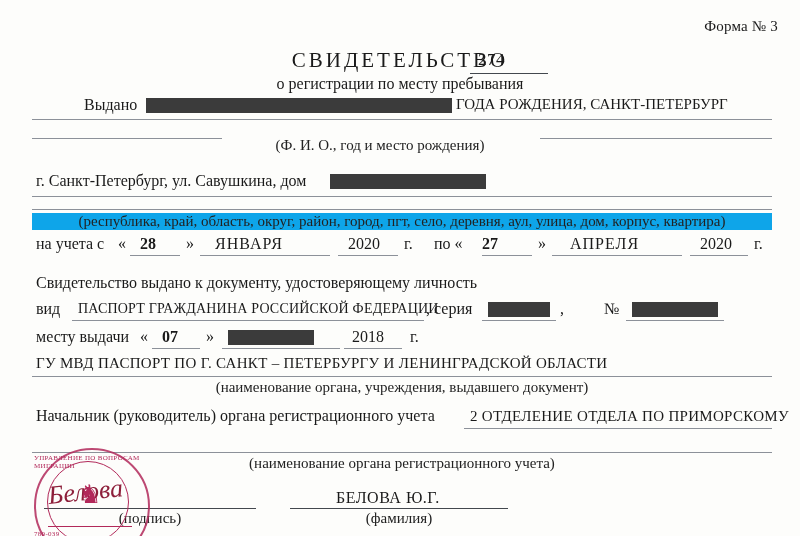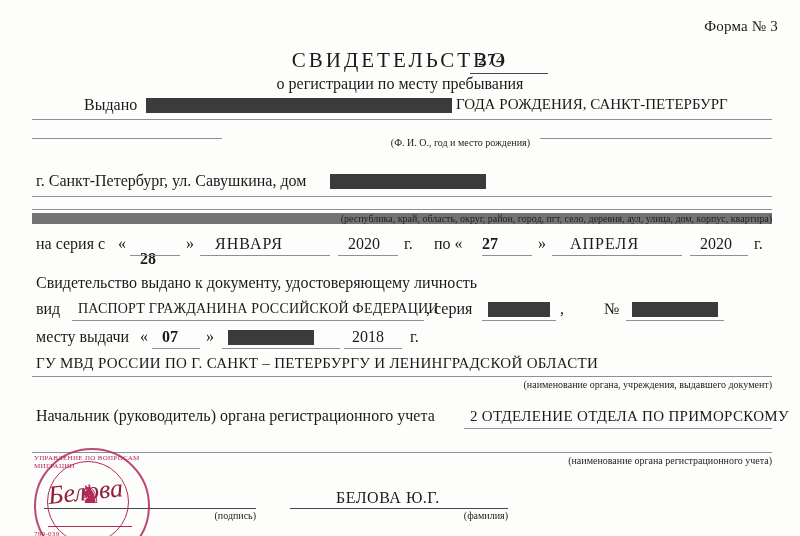--- a/index.html
+++ b/index.html
@@ -57,22 +57,22 @@
     border-bottom: 1px solid #43484e;
     height: 0;
   }
 
   .redact {
     background: #3b3b3b;
     height: 15px;
   }
 
   .caption {
-    font-size: 10px;
-    text-align: right;
+    font-size: 15px;
+    text-align: center;
     color: #222;
   }
 
   .mono-ish {
     font-size: 15px;
     letter-spacing: .3px;
   }
 
   .sig {
     color: #8d1f3a;
@@ -136,25 +136,25 @@
   <div class="abs rule" style="top:119px; left:32px; width:740px;"></div>
 
   <div class="abs caption" style="top:137px; left:230px; width:300px;">(Ф. И. О., год и место рождения)</div>
   <div class="abs rule" style="top:138px; left:32px; width:190px;"></div>
   <div class="abs rule" style="top:138px; left:540px; width:232px;"></div>
 
   <div class="abs lbl" style="top:172px; left:36px;">г. Санкт-Петербург, ул. Савушкина, дом</div>
   <div class="abs redact" style="top:174px; left:330px; width:156px;"></div>
   <div class="abs rule" style="top:196px; left:32px; width:740px;"></div>
   <div class="abs rule" style="top:209px; left:32px; width:740px;"></div>
-  <div class="abs caption" style="top:213px; left:32px; width:740px; background:#737373;">(республика, край, область, округ, район, город, пгт, село, деревня, аул, улица, дом, корпус, квартира)</div>
-
-  <div class="abs lbl" style="top:235px; left:36px;">на серия с</div>
+  <div class="abs caption" style="top:213px; left:32px; width:740px; background:#0ea5e9;">(республика, край, область, округ, район, город, пгт, село, деревня, аул, улица, дом, корпус, квартира)</div>
+
+  <div class="abs lbl" style="top:235px; left:36px;">на учета с</div>
   <div class="abs lbl" style="top:235px; left:118px;">«</div>
-  <div class="abs lbl" style="top:250px; left:140px; font-weight:bold;">28</div>
+  <div class="abs lbl" style="top:235px; left:140px; font-weight:bold;">28</div>
   <div class="abs rule" style="top:255px; left:130px; width:50px;"></div>
   <div class="abs lbl" style="top:235px; left:186px;">»</div>
   <div class="abs lbl" style="top:235px; left:215px; letter-spacing:1px;">ЯНВАРЯ</div>
   <div class="abs rule" style="top:255px; left:200px; width:130px;"></div>
   <div class="abs lbl" style="top:235px; left:348px;">2020</div>
   <div class="abs rule" style="top:255px; left:338px; width:60px;"></div>
   <div class="abs lbl" style="top:235px; left:404px;">г.</div>
   <div class="abs lbl" style="top:235px; left:434px;">по «</div>
   <div class="abs lbl" style="top:235px; left:482px; font-weight:bold;">27</div>
   <div class="abs rule" style="top:255px; left:482px; width:50px;"></div>
@@ -182,21 +182,21 @@
   <div class="abs lbl" style="top:328px; left:140px;">«</div>
   <div class="abs lbl" style="top:328px; left:162px; font-weight:bold;">07</div>
   <div class="abs rule" style="top:348px; left:152px; width:48px;"></div>
   <div class="abs lbl" style="top:328px; left:206px;">»</div>
   <div class="abs redact" style="top:330px; left:228px; width:86px;"></div>
   <div class="abs rule" style="top:348px; left:222px; width:118px;"></div>
   <div class="abs lbl" style="top:328px; left:352px;">2018</div>
   <div class="abs rule" style="top:348px; left:344px; width:58px;"></div>
   <div class="abs lbl" style="top:328px; left:410px;">г.</div>
 
-  <div class="abs mono-ish" style="top:355px; left:36px;">ГУ  МВД  РОССИИ  ПО  Г. САНКТ – ПЕТЕРБУРГУ  И  ЛЕНИНГРАДСКОЙ ОБЛАСТИ</div>
+  <div class="abs mono-ish" style="top:355px; left:36px;">ГУ  МВД  ПАСПОРТ  ПО  Г. САНКТ – ПЕТЕРБУРГУ  И  ЛЕНИНГРАДСКОЙ ОБЛАСТИ</div>
   <div class="abs rule" style="top:376px; left:32px; width:740px;"></div>
   <div class="abs caption" style="top:379px; left:32px; width:740px;">(наименование органа, учреждения, выдавшего документ)</div>
 
   <div class="abs lbl" style="top:407px; left:36px;">Начальник (руководитель) органа регистрационного учета</div>
   <div class="abs mono-ish" style="top:408px; left:470px;">2 ОТДЕЛЕНИЕ ОТДЕЛА  ПО ПРИМОРСКОМУ</div>
   <div class="abs rule" style="top:428px; left:464px; width:308px;"></div>
   <div class="abs rule" style="top:452px; left:32px; width:740px;"></div>
   <div class="abs caption" style="top:455px; left:32px; width:740px;">(наименование органа регистрационного учета)</div>
 
   <div class="abs sig" style="top:477px; left:48px;">Белова</div>

